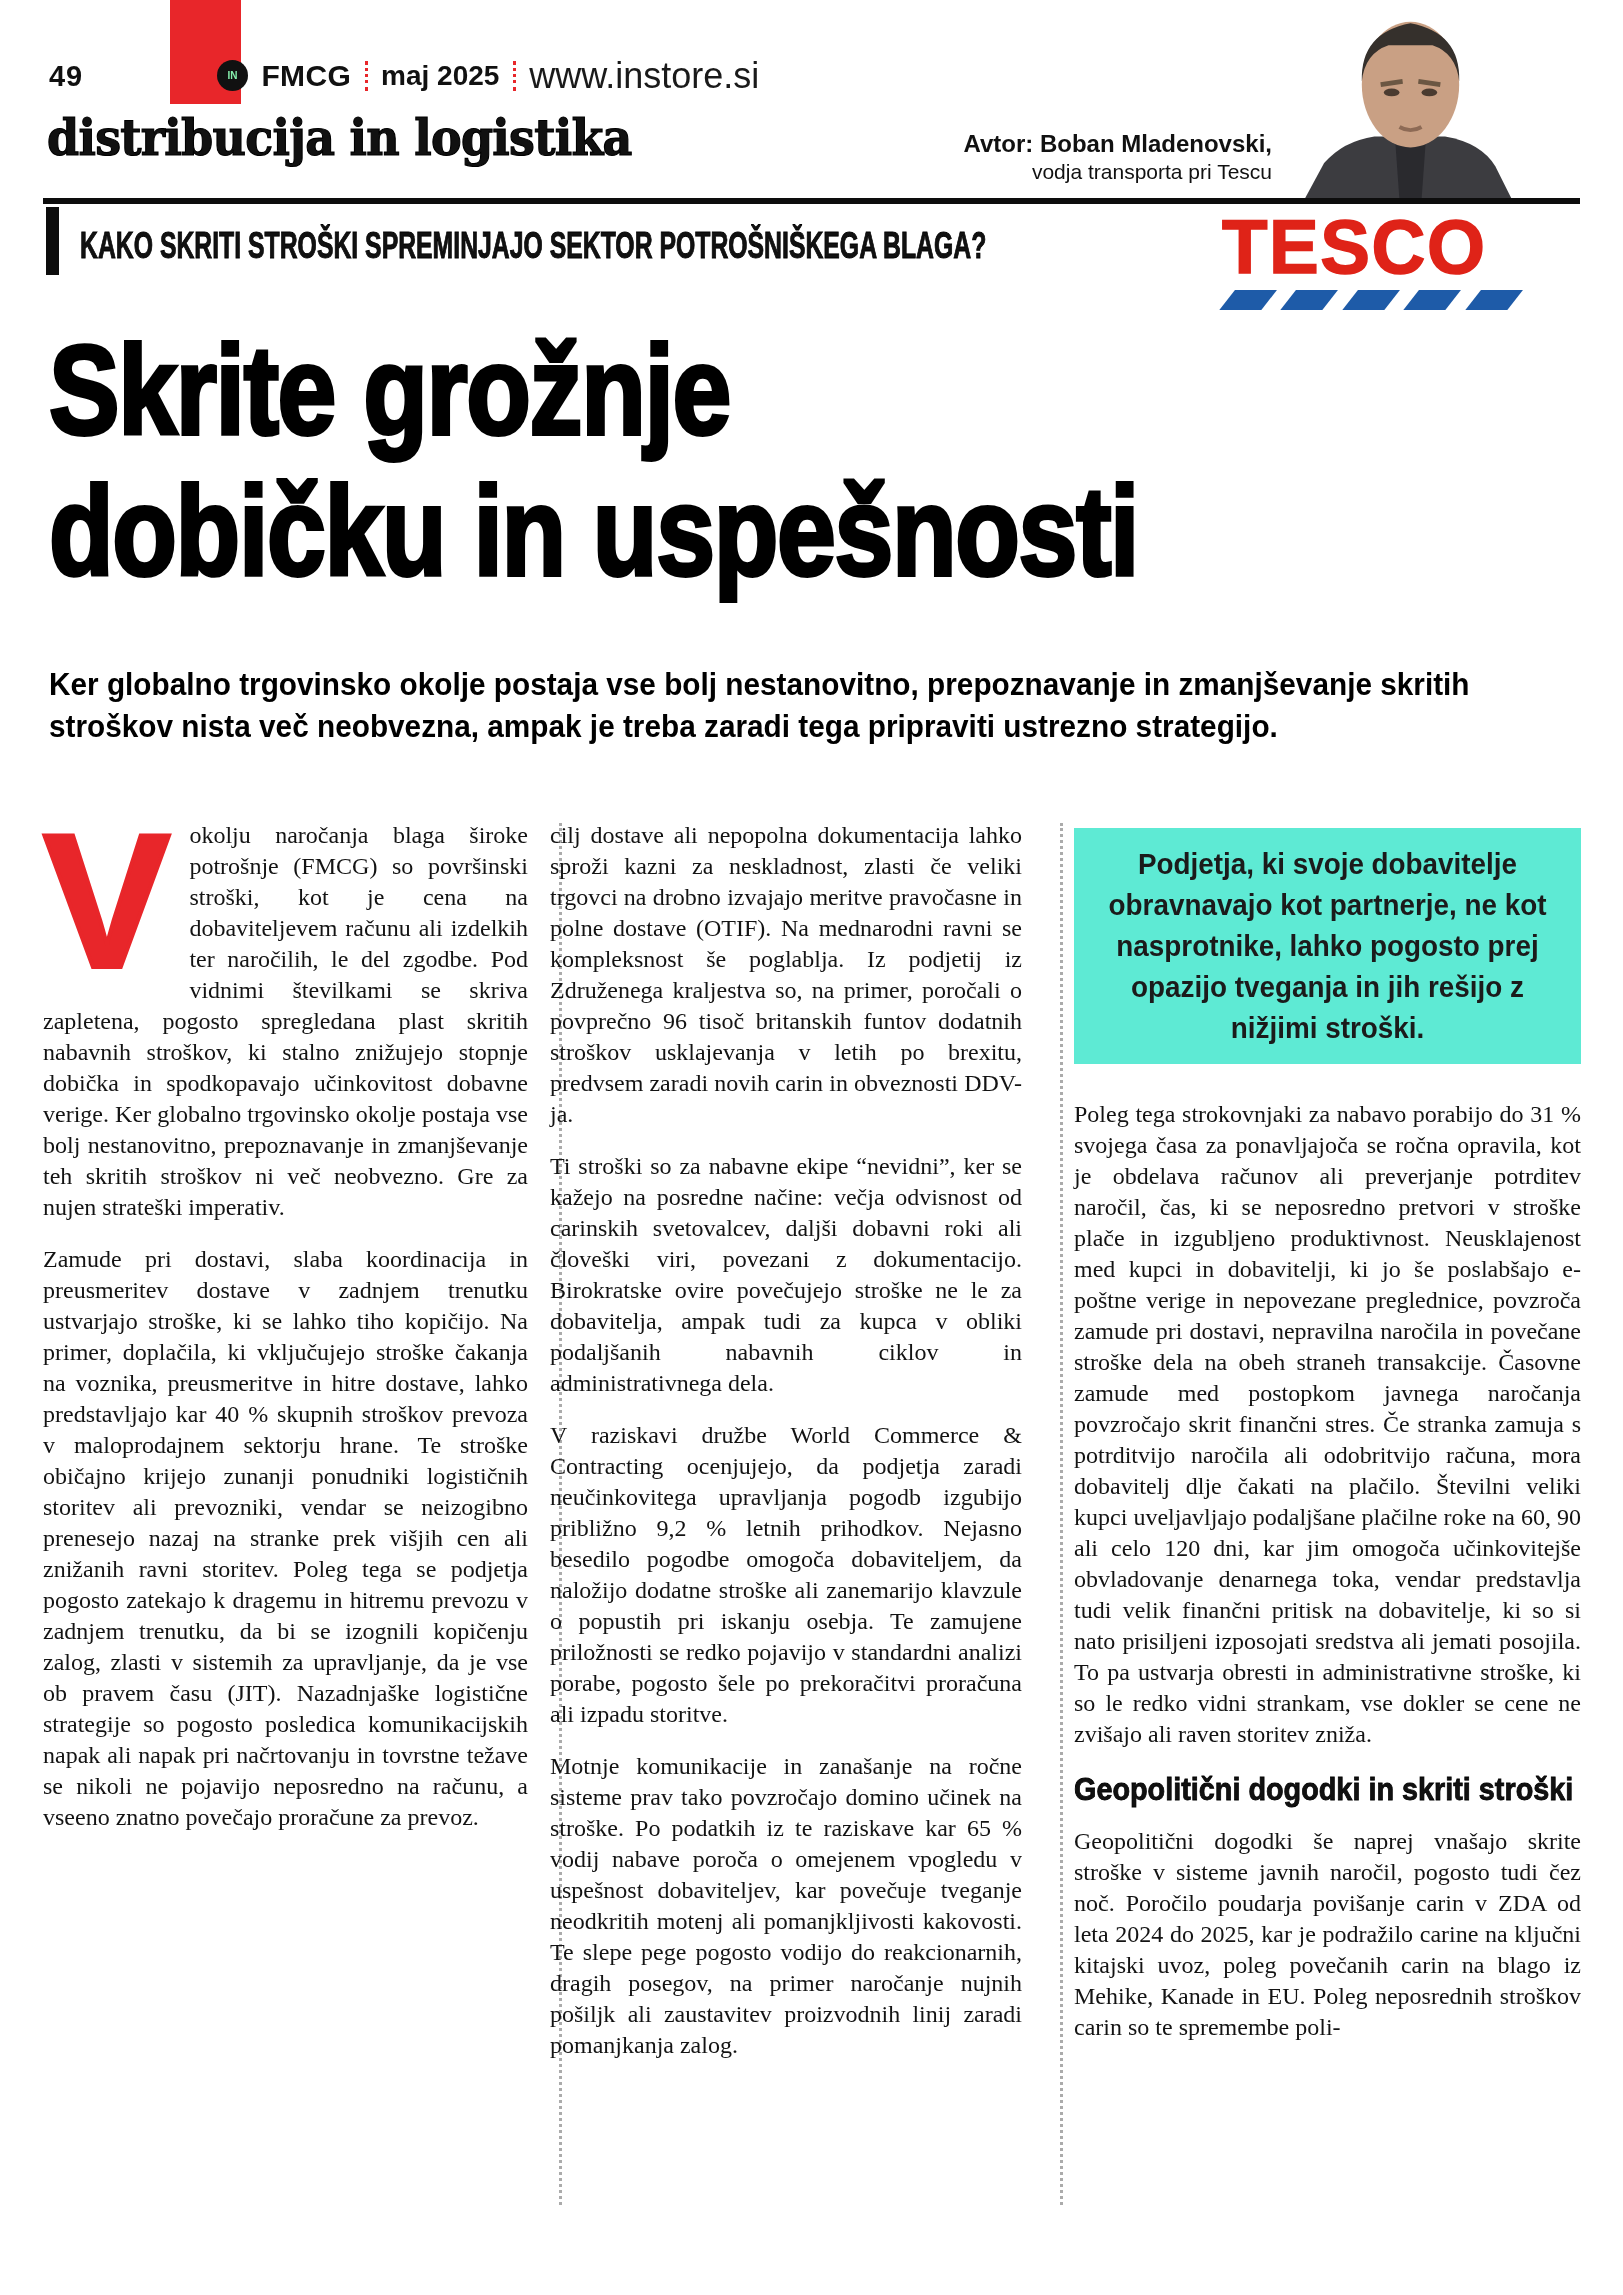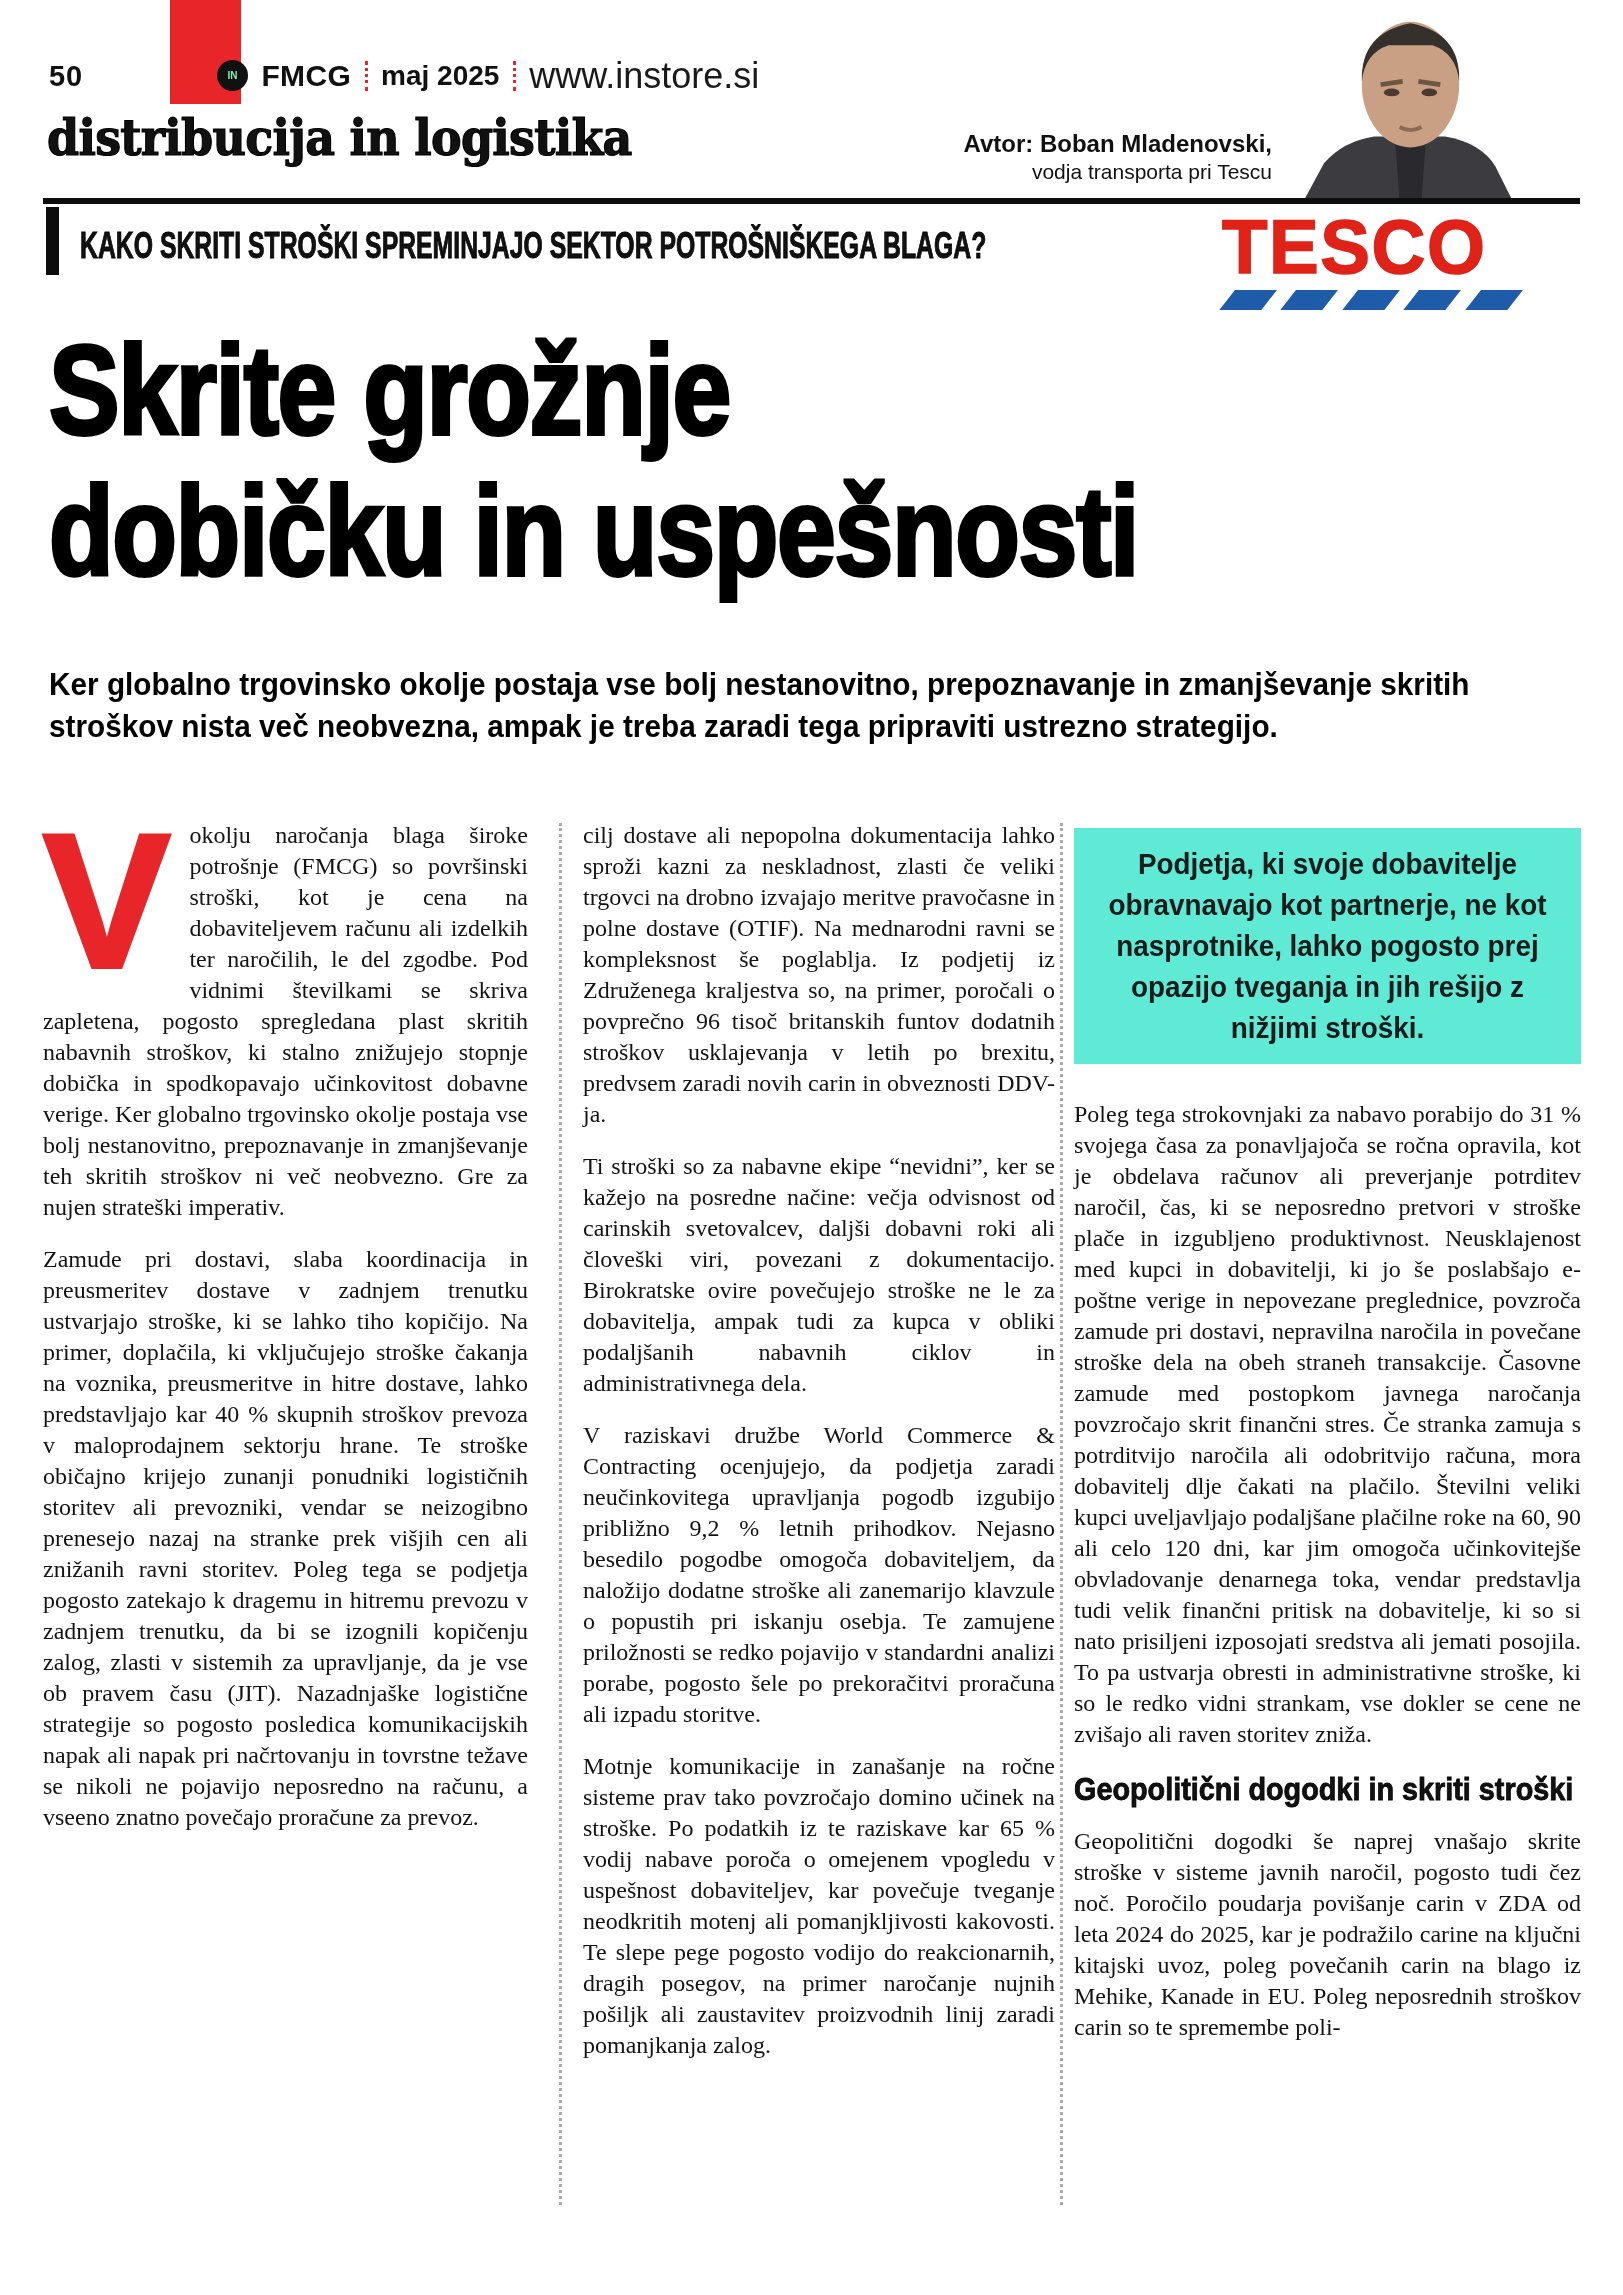--- a/index.html
+++ b/index.html
@@ -63,21 +63,21 @@
   }
   #lead {
     left:49px; top:663px; width:1641px; font-size:32px; font-weight:bold;
     line-height:42px; transform:scaleX(0.93); transform-origin:0 0;
     color:#000; letter-spacing:0;
   }
 
   
   .col { top:820px; }
   #col1 { left:43px;  width:485px; }
-  #col2 { left:583px; width:472px; }
+  #col2 { left:550px; width:472px; }
   #col3 { left:1074px; width:507px; }
   .col-sep { top:823px; height:1382px; width:0; border-left:3.1px dotted #ababab; }
   #col-sep-1 { left:559px; }
   #col-sep-2 { left:1060px; }
 
   p.body {
     font-family:"Liberation Serif", serif; font-size:24px; line-height:31px;
     text-align:justify; color:#131313; margin-bottom:21px;
   }
   .dropcap {
@@ -97,21 +97,21 @@
   }
 
   .subhead {
     font-size:32px; font-weight:bold; margin:3.1px 0 17.3px 0; white-space:nowrap;
     transform:scaleX(0.9); transform-origin:0 0; -webkit-text-stroke:0.8px #000;
   }
 </style>
 </head>
 <body>
 
-<div class="abs" id="page-number">50</div>
+<div class="abs" id="page-number">49</div>
 <div class="abs" id="red-block"></div>
 
 <div class="abs" id="masthead-row">
   <span class="in-badge">IN</span>
   <span class="store-word">FMCG</span>
   <span class="red-dot-sep"></span>
   <span class="issue-word">maj 2025</span>
   <span class="red-dot-sep"></span>
   <span class="website-word">www.instore.si</span>
 </div>

